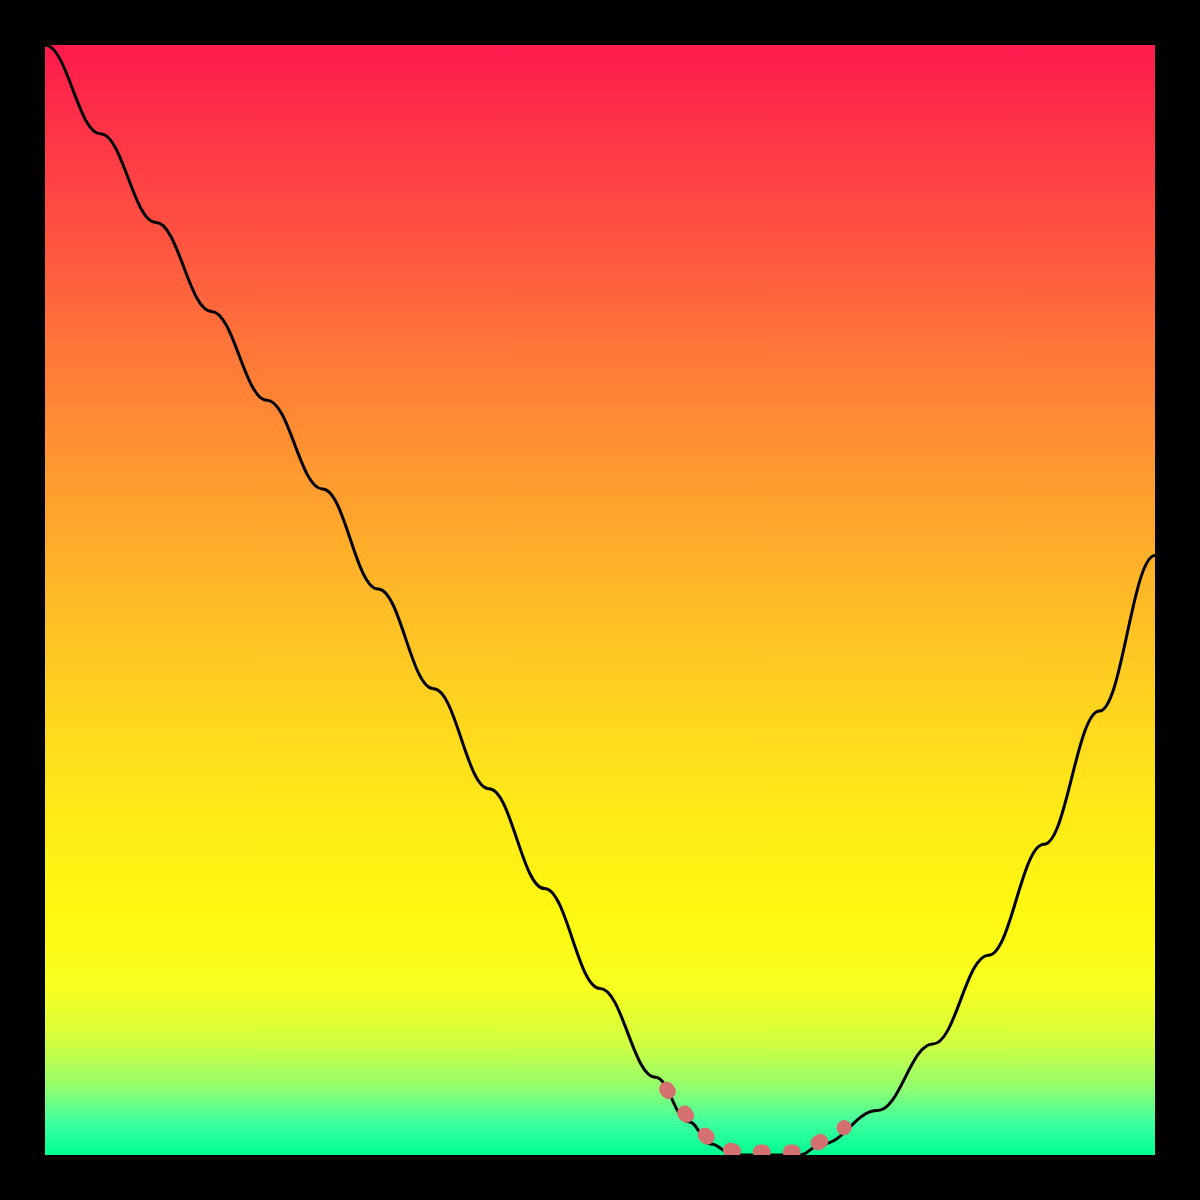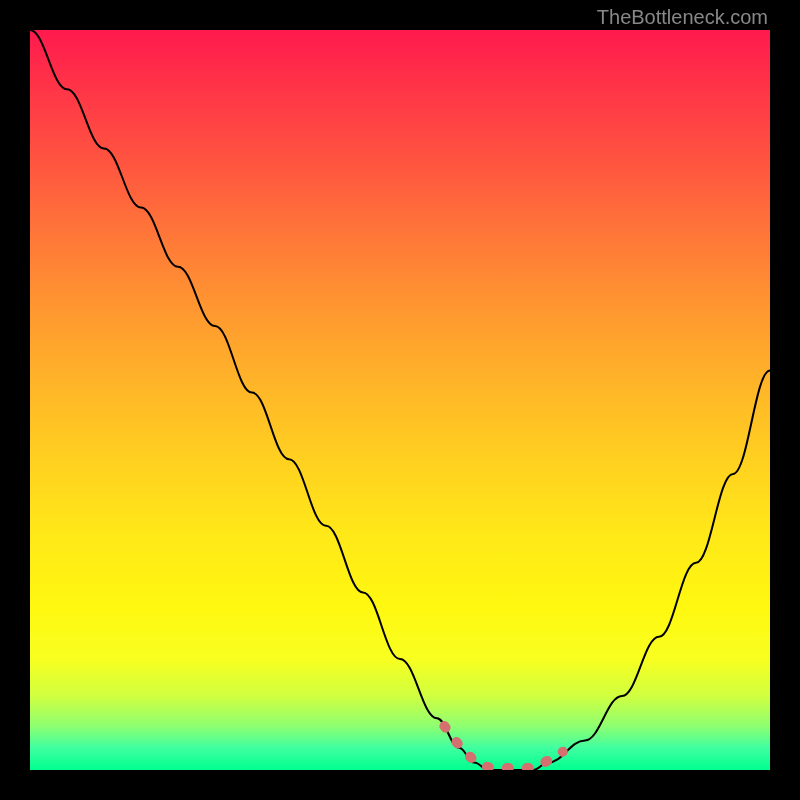--- a/index.html
+++ b/index.html
@@ -66,20 +66,19 @@
   .main-curve {
     stroke: #000;
     stroke-width: 2;
     fill: none;
   }
 </style>
 </head>
 <body>
 
 <div class="container">
-  <div class="watermark">TheBottleneck.com</div>
   <div class="plot-area">
     <svg class="curve-svg" viewBox="0 0 740 740">
       <path id="curve-path" class="main-curve" d="M 0 0 C 14.8 0 22.2 59.19999999999993 37 59.19999999999993 C 51.8 59.19999999999993 59.2 118.39999999999998 74 118.39999999999998 C 88.8 118.39999999999998 96.2 177.60000000000002 111 177.60000000000002 C 125.8 177.60000000000002 133.2 236.79999999999995 148 236.79999999999995 C 162.8 236.79999999999995 170.2 296 185 296 C 199.8 296 207.2 362.59999999999997 222 362.59999999999997 C 236.8 362.59999999999997 244.2 429.2 259 429.2 C 273.8 429.2 281.2 495.79999999999995 296 495.79999999999995 C 310.8 495.79999999999995 318.2 562.4 333 562.4 C 347.8 562.4 355.2 629 370 629 C 384.8 629 392.20000000000005 688.2 407.00000000000006 688.2 C 415.88000000000005 688.2 420.32 717.8 429.2 717.8 C 435.12 717.8 438.08 732.6 444 732.6 C 449.92 732.6 452.88 740 458.8 740 C 467.68 740 472.12 740 481 740 C 489.88 740 494.32000000000005 740 503.20000000000005 740 C 509.12 740 512.08 732.6 518 732.6 C 532.8 732.6 540.2 710.4 555 710.4 C 569.8 710.4 577.2 666 592 666 C 606.8 666 614.2 606.8 629 606.8 C 643.8 606.8 651.2 532.8 666 532.8 C 680.8 532.8 688.2 444 703 444 C 717.8 444 725.2 340.4 740 340.4 "></path>
       <path id="dotted-path" class="dotted-region" d="M 414.40000000000003 696.0666666666666 L 420.31999999999994 703.9599999999999 L 426.24000000000007 711.8533333333334 L 432.15999999999997 718.76 L 438.08000000000004 724.6800000000001 L 444 730.6 L 449.92 733.56 L 455.84 736.52 L 461.76 738 L 467.68 738 L 473.6 738 L 479.52000000000004 738 L 485.43999999999994 738 L 491.36 738 L 497.28000000000003 738 L 503.20000000000005 738 L 509.11999999999995 735.04 L 515.04 732.08 L 520.96 728.824 L 526.8800000000001 725.2719999999999 L 532.8 721.72 "></path>
     </svg>
   </div>
 </div>
 
 </body></html>

